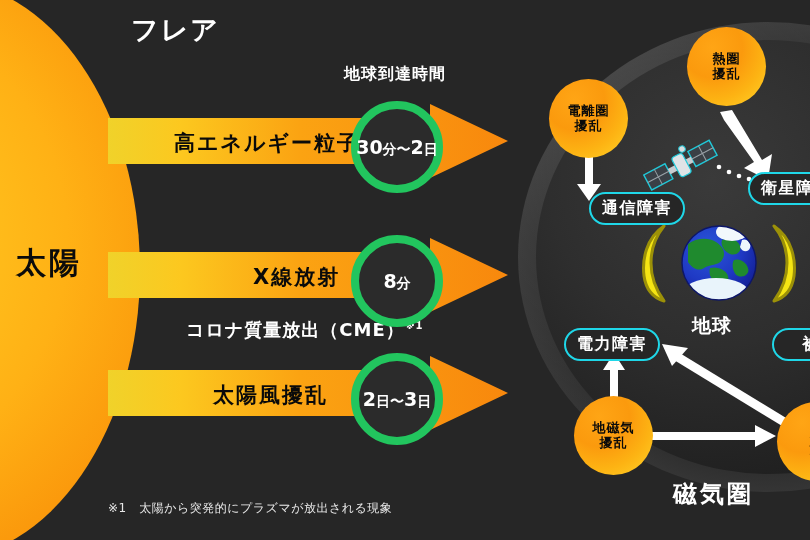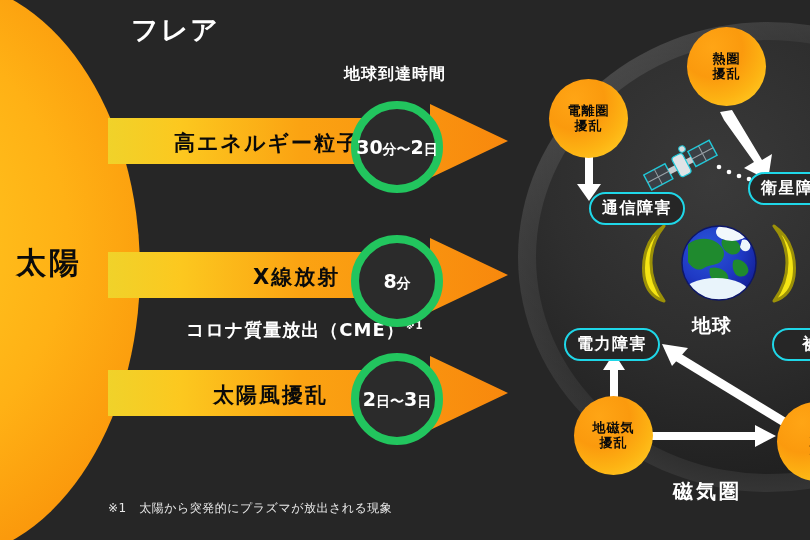--- a/index.html
+++ b/index.html
@@ -82,21 +82,21 @@
   .earth{
     position:absolute;left:680px;top:224px;width:78px;height:78px;z-index:6;
   }
   .earth-label{
     position:absolute;left:692px;top:313px;z-index:7;
     font-size:19px;font-weight:bold;color:#ffffff;letter-spacing:1px;
   }
   .belt{position:absolute;z-index:5;}
   .magneto-label{
     position:absolute;left:673px;top:478px;z-index:8;
-    font-size:20px;font-weight:bold;color:#ffffff;letter-spacing:3px;
+    font-size:24px;font-weight:bold;color:#ffffff;letter-spacing:3px;
   }
 
   
   .node{
     position:absolute;border-radius:50%;z-index:9;
     background:radial-gradient(circle at 32% 26%, #ffa515 0%, #fb9a0d 38%, #fdb313 66%, #ffd429 100%);
     display:flex;flex-direction:column;align-items:center;justify-content:center;
     color:#0a0a0a;font-weight:bold;line-height:1.12;text-align:center;
     font-size:13px;letter-spacing:1px;
   }

